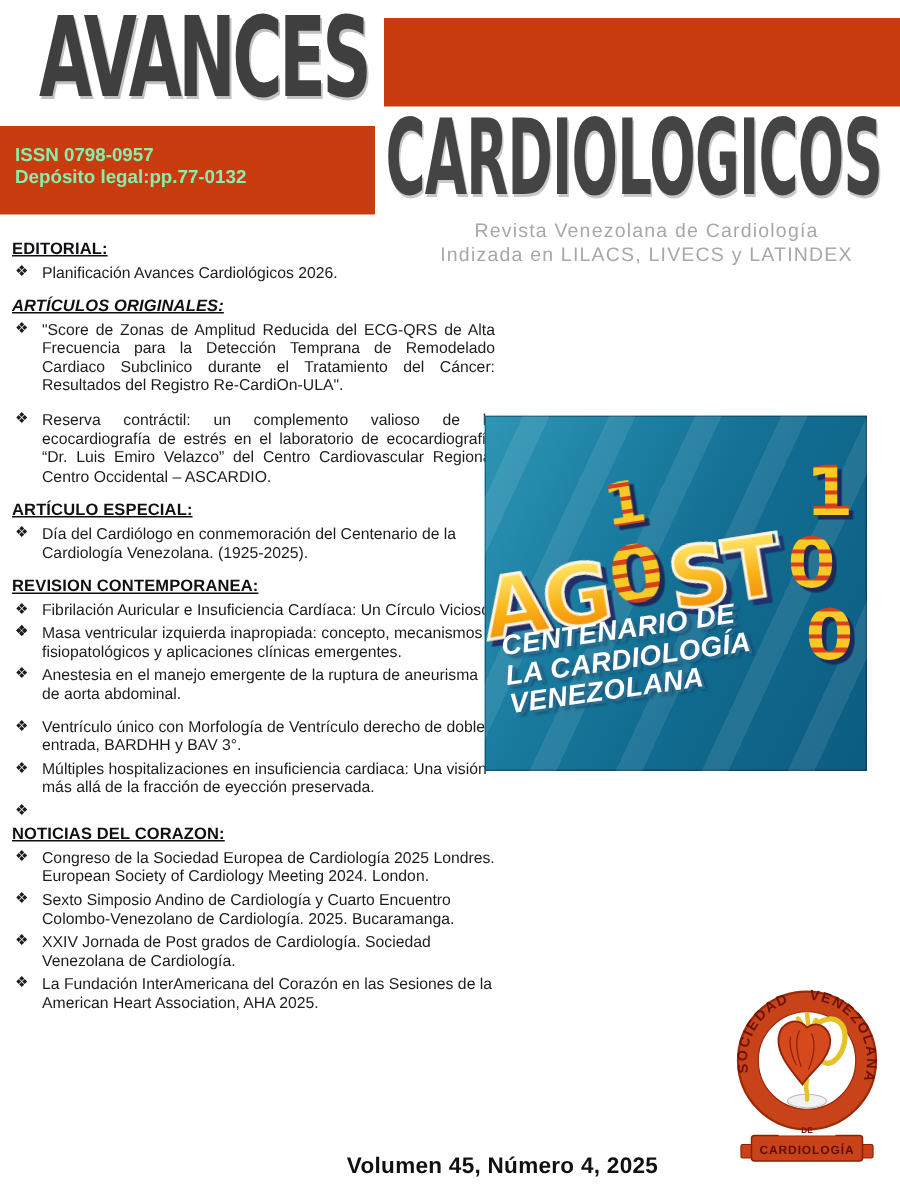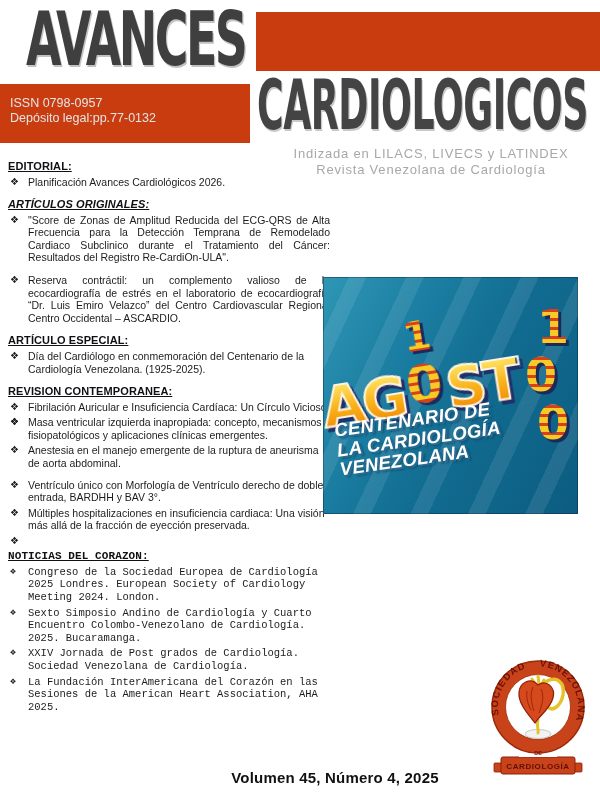--- a/index.html
+++ b/index.html
@@ -12,38 +12,38 @@
   
   .red-top { position:absolute; left:256px; top:12px; width:344px; height:59px; background:#c83c0f; }
   .title-avances {
     position:absolute; left:26px; top:6px; margin:0;
     font-family:"DejaVu Sans", sans-serif; font-weight:bold; font-size:74px; line-height:66px;
     color:#3f3f3f; letter-spacing:-4px;
     transform:scaleX(0.62); transform-origin:left top; white-space:nowrap;
     text-shadow:2px 2px 0 rgba(120,120,120,.45);
   }
   .red-left { position:absolute; left:0; top:84px; width:250px; height:59px; background:#c83c0f; box-sizing:border-box; padding:12px 0 0 10px; }
-  .red-left div { color:#e5e5e5; font-weight:normal; font-size:12.5px; line-height:15px; }
+  .red-left div { color:#86efac; font-weight:bold; font-size:12.5px; line-height:15px; }
   .title-cardio {
     position:absolute; left:257px; top:66px; margin:0;
     font-family:"DejaVu Sans", sans-serif; font-weight:bold; font-size:70px; line-height:78px;
     color:#444444; letter-spacing:-1px;
     transform:scaleX(0.52); transform-origin:left top; white-space:nowrap;
     text-shadow:2px 2px 0 rgba(120,120,120,.4);
   }
   .subtitle { position:absolute; left:262px; top:146px; width:338px; text-align:center;
     color:#a8a8a8; font-size:13px; line-height:15.5px; letter-spacing:0.8px; }
 
   
   .toc { position:absolute; left:8px; top:160px; width:322px; font-size:10.5px; line-height:12.6px; }
   .toc h2 { margin:0 0 3px 0; font-size:11px; line-height:13px; color:#101014;
     font-weight:bold; text-decoration:underline; letter-spacing:0.1px; }
   .toc section { margin-bottom:9px; }
   .toc section.sec-articulos h2 { font-style:italic; }
-  .toc section.sec-noticias { margin-top:18px;font-family:Liberation Mono, monospace; }
+  .toc section.sec-noticias { margin-top:18px; }
   .toc ul { list-style:none; margin:0; padding:0; }
   .toc li { position:relative; padding-left:20px; margin-bottom:3px; }
   .toc .sec-articulos li { margin-bottom:10px; text-align:justify; }
   .blt { position:absolute; left:2px; top:0; font-size:10px; color:#1c1c1c; }
 
   
   .poster { position:absolute; left:323px; top:277px; width:255px; height:237px; overflow:hidden;
     background:linear-gradient(118deg,#2f96b5 0%,#1b7ea2 30%,#116b90 58%,#0c5c81 100%);
     box-shadow:inset 0 0 0 1px rgba(10,40,60,.45); }
   .poster .streaks { position:absolute; left:-40%; top:-40%; width:180%; height:180%;
@@ -90,22 +90,22 @@
   <div class="red-top"></div>
   <h1 class="title-avances">AVANCES</h1>
 
   <div class="red-left">
     <div>ISSN 0798-0957</div>
     <div>Depósito legal:pp.77-0132</div>
   </div>
   <h1 class="title-cardio">CARDIOLOGICOS</h1>
 
   <div class="subtitle">
+    <div>Revista Venezolana de Cardiología</div>
     <div>Indizada en LILACS, LIVECS y LATINDEX</div>
-    <div>Revista Venezolana de Cardiología</div>
   </div>
 
   <main class="toc">
 
     <section>
       <h2>EDITORIAL:</h2>
       <ul>
         <li><span class="blt">❖</span><span>Planificación Avances Cardiológicos 2026.</span></li>
       </ul>
     </section>

